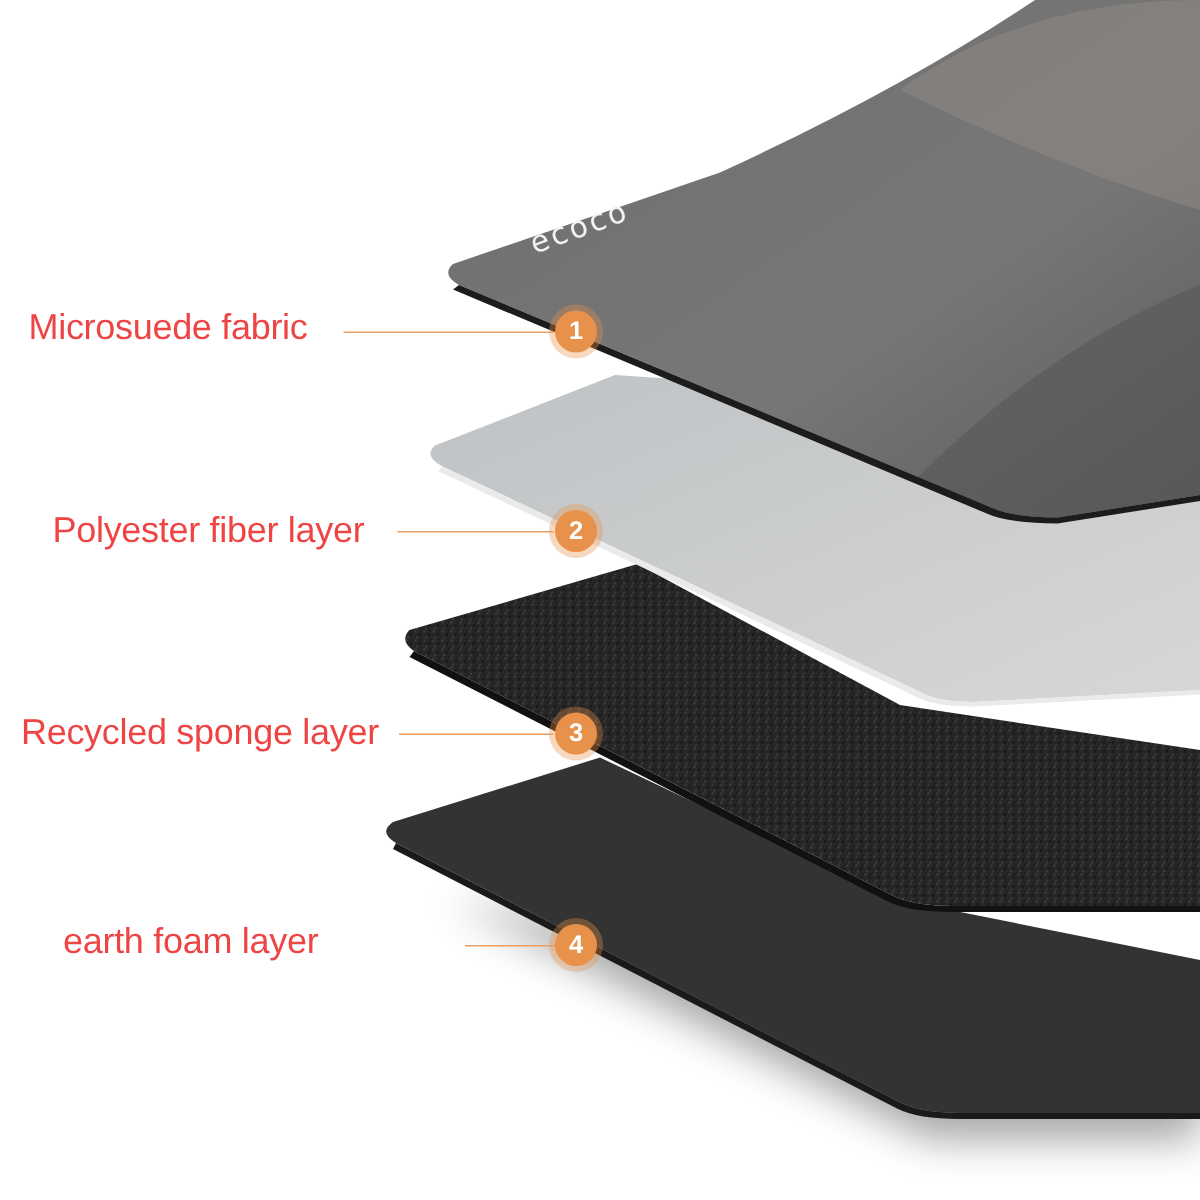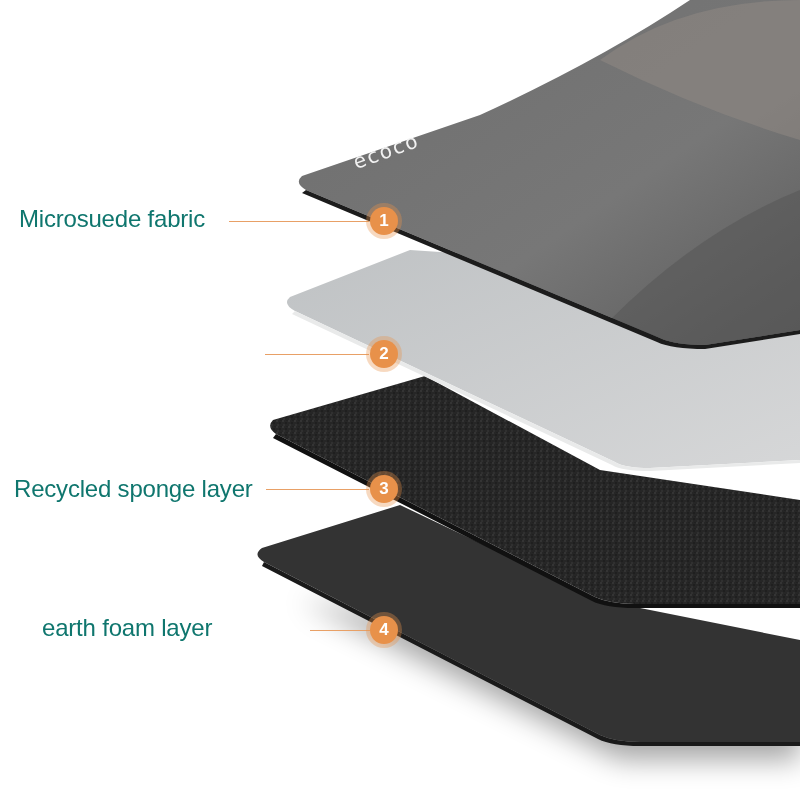--- a/index.html
+++ b/index.html
@@ -1,18 +1,18 @@
 <!DOCTYPE html>
 <html><head>
 <meta charset="utf-8">
 <style>
   html, body { margin:0; padding:0; background:#ffffff; }
   body { width:800px; height:800px; position:relative; overflow:hidden; font-family:"Liberation Sans", "DejaVu Sans", sans-serif; }
   #stage { position:absolute; left:0; top:0; width:800px; height:800px; }
-  .label { position:absolute; color:#0f766e; font-size:24px; line-height:32px; white-space:nowrap; letter-spacing:-0.2px; }
+  .label { position:absolute; color:#ef4444; font-size:24px; line-height:32px; white-space:nowrap; letter-spacing:-0.2px; }
   .leader { position:absolute; height:1px; background:#e8a066; }
   .badge { position:absolute; width:28px; height:28px; border-radius:50%; background:#e8914a;
            box-shadow:0 0 0 4px rgba(232,145,74,0.35); color:#fff; font-size:17px; line-height:28px;
            text-align:center; font-weight:bold; }
   .brand { position:absolute; left:358px; top:150px; color:#f2f2f2; font-size:20px; letter-spacing:2px;
            transform:rotate(-20deg); transform-origin:left bottom; font-family:"DejaVu Sans", sans-serif; }
 </style>
 </head>
 <body>
 
@@ -56,20 +56,21 @@
     <path d="M610 320 Q700 230 800 190 L800 330 L705 345 Q675 345 660 338 Z" fill="#555" opacity="0.55"></path>
     <path d="M306 190 L660 338 Q675 345 705 345 L800 330 L800 334 L705 349 Q672 349 657 342 L302 193 Z" fill="#1c1c1c"></path>
   </svg>
 
   <div class="brand">ecoco</div>
 
   <div class="label" style="left:19px;top:203px">Microsuede fabric</div>
   <div class="leader" style="left:229px;top:221px;width:140px"></div>
   <div class="badge" style="left:370px;top:207px">1</div>
 
+  <div class="label" style="left:35px;top:338px">Polyester fiber layer</div>
   <div class="leader" style="left:265px;top:354px;width:104px"></div>
   <div class="badge" style="left:370px;top:340px">2</div>
 
   <div class="label" style="left:14px;top:473px">Recycled sponge layer</div>
   <div class="leader" style="left:266px;top:489px;width:103px"></div>
   <div class="badge" style="left:370px;top:475px">3</div>
 
   <div class="label" style="left:42px;top:612px">earth foam layer</div>
   <div class="leader" style="left:310px;top:630px;width:60px"></div>
   <div class="badge" style="left:370px;top:616px">4</div>

